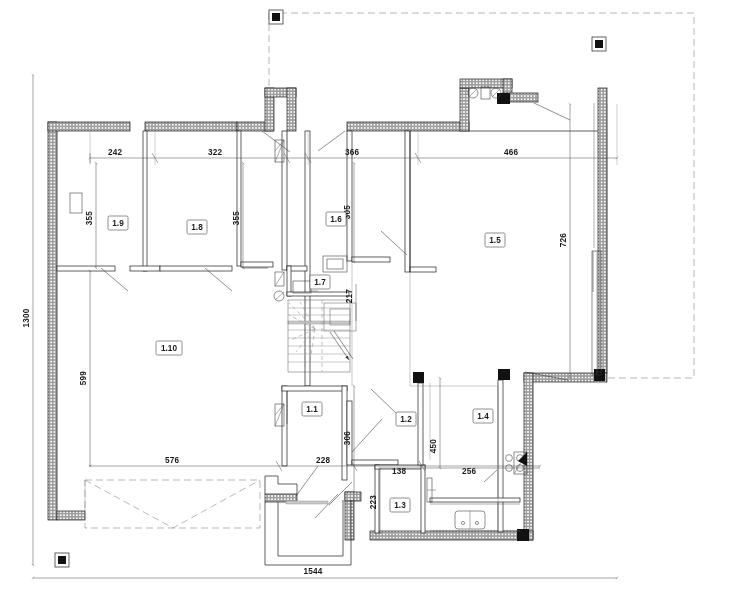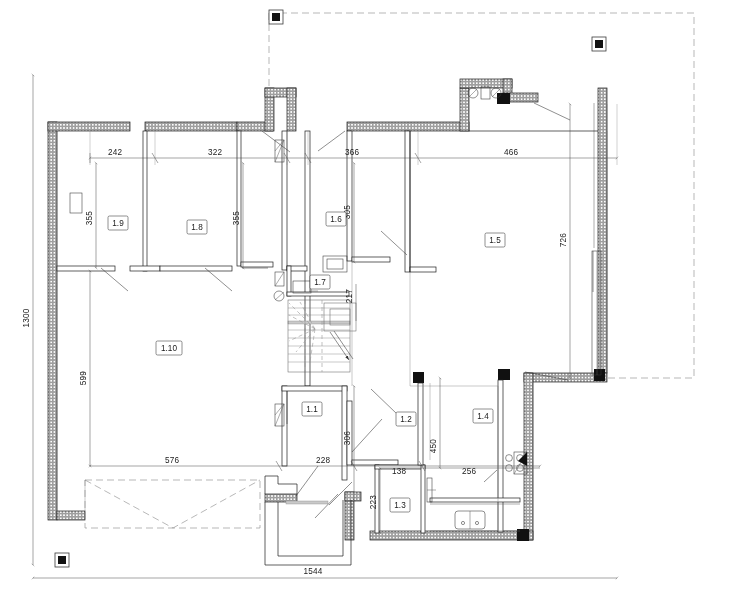--- a/index.html
+++ b/index.html
@@ -1,19 +1,19 @@
 <!DOCTYPE html>
 <html><head>
 <meta charset="utf-8">
 <title>Floor Plan</title>
 <style>
   html,body{margin:0;padding:0;background:#ffffff;}
   body{width:733px;height:600px;overflow:hidden;
        font-family:"Liberation Sans","DejaVu Sans",sans-serif;}
-  #plan-root{position:relative;width:733px;height:600px;background:#15803d;}
+  #plan-root{position:relative;width:733px;height:600px;background:#15803d;font-weight:bold;}
   svg{display:block;}
   .dim-text{font-family:"Liberation Sans","DejaVu Sans",sans-serif;font-size:8.2px;fill:#1a1a1a;letter-spacing:.2px;}
   .room-text{font-family:"Liberation Sans","DejaVu Sans",sans-serif;font-size:8.2px;fill:#1a1a1a;}
   .thin{stroke:#5a5a5a;stroke-width:.5;fill:none;}
   .thinner{stroke:#777;stroke-width:.4;fill:none;}
   .wallline{stroke:#1d1d1d;stroke-width:.7;fill:none;}
   .dash{stroke:#888;stroke-width:.6;fill:none;stroke-dasharray:7 4;}
   .dash2{stroke:#999;stroke-width:.6;fill:none;stroke-dasharray:4 3;}
   .dimline{stroke:#4a4a4a;stroke-width:.5;fill:none;}
   .extline{stroke:#8a8a8a;stroke-width:.4;fill:none;}

